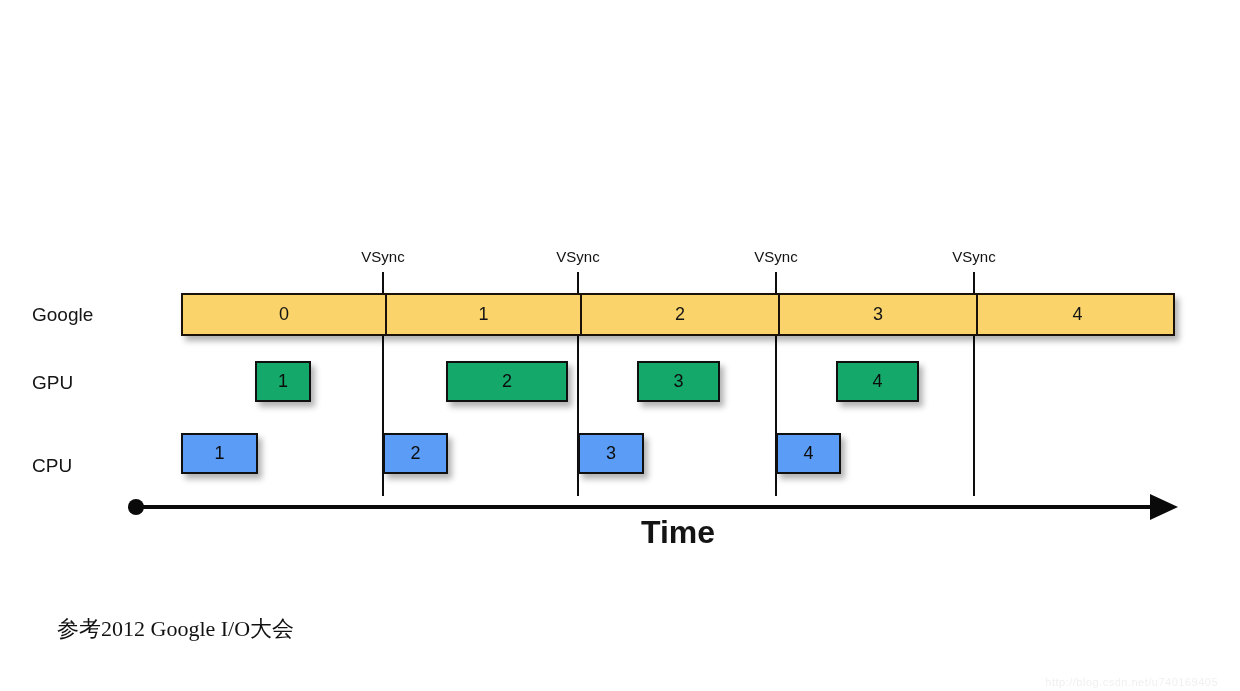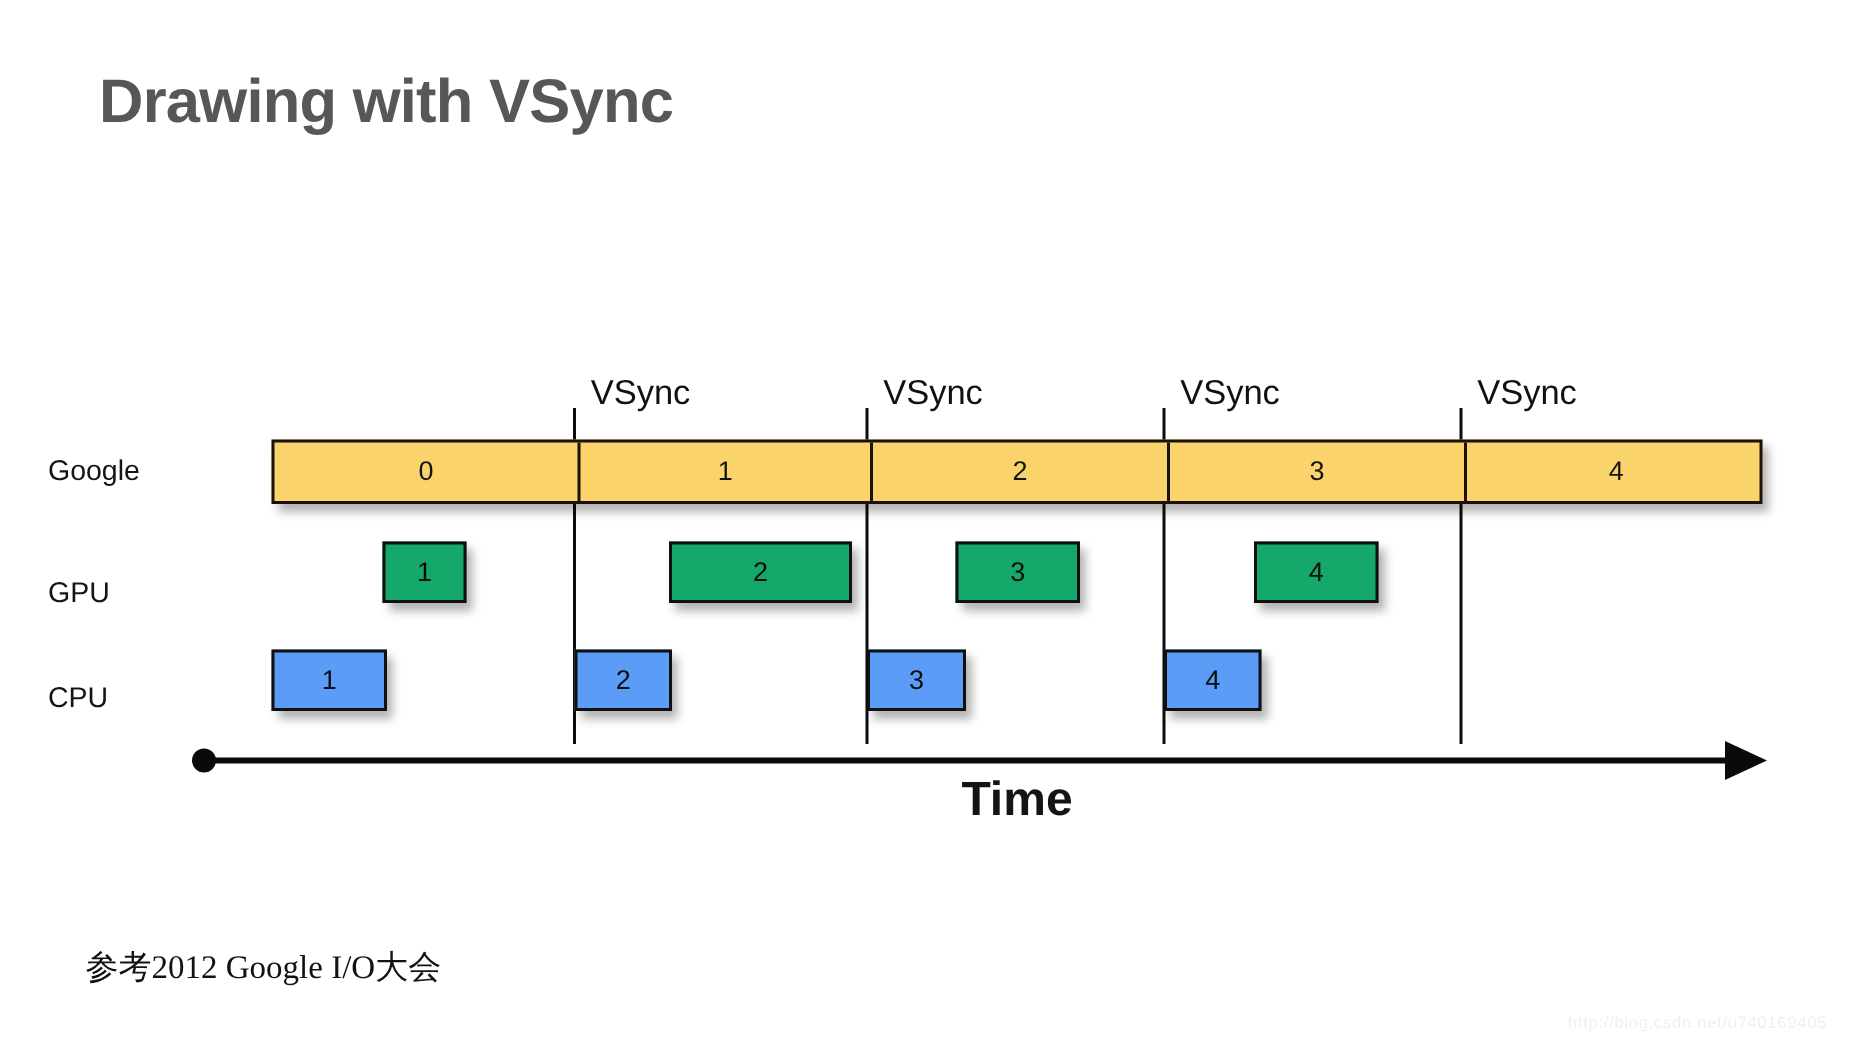--- a/index.html
+++ b/index.html
@@ -34,32 +34,31 @@
 
   
   .row-label {
     position: absolute;
     font-size: 19px;
     color: #151515;
     font-weight: normal;
     white-space: nowrap;
   }
   #label-display { left: 32px; top: 304px; }
-  #label-gpu     { left: 32px; top: 385px; }
+  #label-gpu     { left: 32px; top: 372px; }
   #label-cpu     { left: 32px; top: 455px; }
 
   
   .vsync-label {
     position: absolute;
     top: 248px;
-    font-size: 23px;
+    font-size: 15px;
     color: #111111;
     transform: translateX(-50%);
     white-space: nowrap;
-    margin-left: 44px;
   }
   .vsync-line {
     position: absolute;
     top: 272px;
     width: 2px;
     height: 224px;
     background: #0d0d0d;
     transform: translateX(-1px);
   }
 
@@ -145,21 +144,20 @@
 
   
   #source-caption {
     position: absolute;
     left: 57px;
     top: 614px;
     font-family: "Liberation Serif", serif;
     font-size: 22px;
     color: #121212;
     white-space: nowrap;
-    margin-top: 16px;
   }
 
   
   #watermark-name {
     position: absolute;
     right: 14px;
     top: 655px;
     font-size: 17px;
     color: #d3d3d3;
     white-space: nowrap;
@@ -172,21 +170,20 @@
     color: #f0f0f0;
     letter-spacing: 0.5px;
     white-space: nowrap;
   }
 </style>
 </head>
 <body>
 
 <div id="slide">
 
-  <div id="slide-title">Drawing with VSync</div>
 
   <div class="row-label" id="label-display">Google</div>
   <div class="row-label" id="label-gpu">GPU</div>
   <div class="row-label" id="label-cpu">CPU</div>
 
   <div id="vsync-layer">
       <div class="vsync-label" style="left: 383px;">VSync</div>
       <div class="vsync-line" style="left: 383px;"></div>
       <div class="vsync-label" style="left: 578px;">VSync</div>
       <div class="vsync-line" style="left: 578px;"></div>

